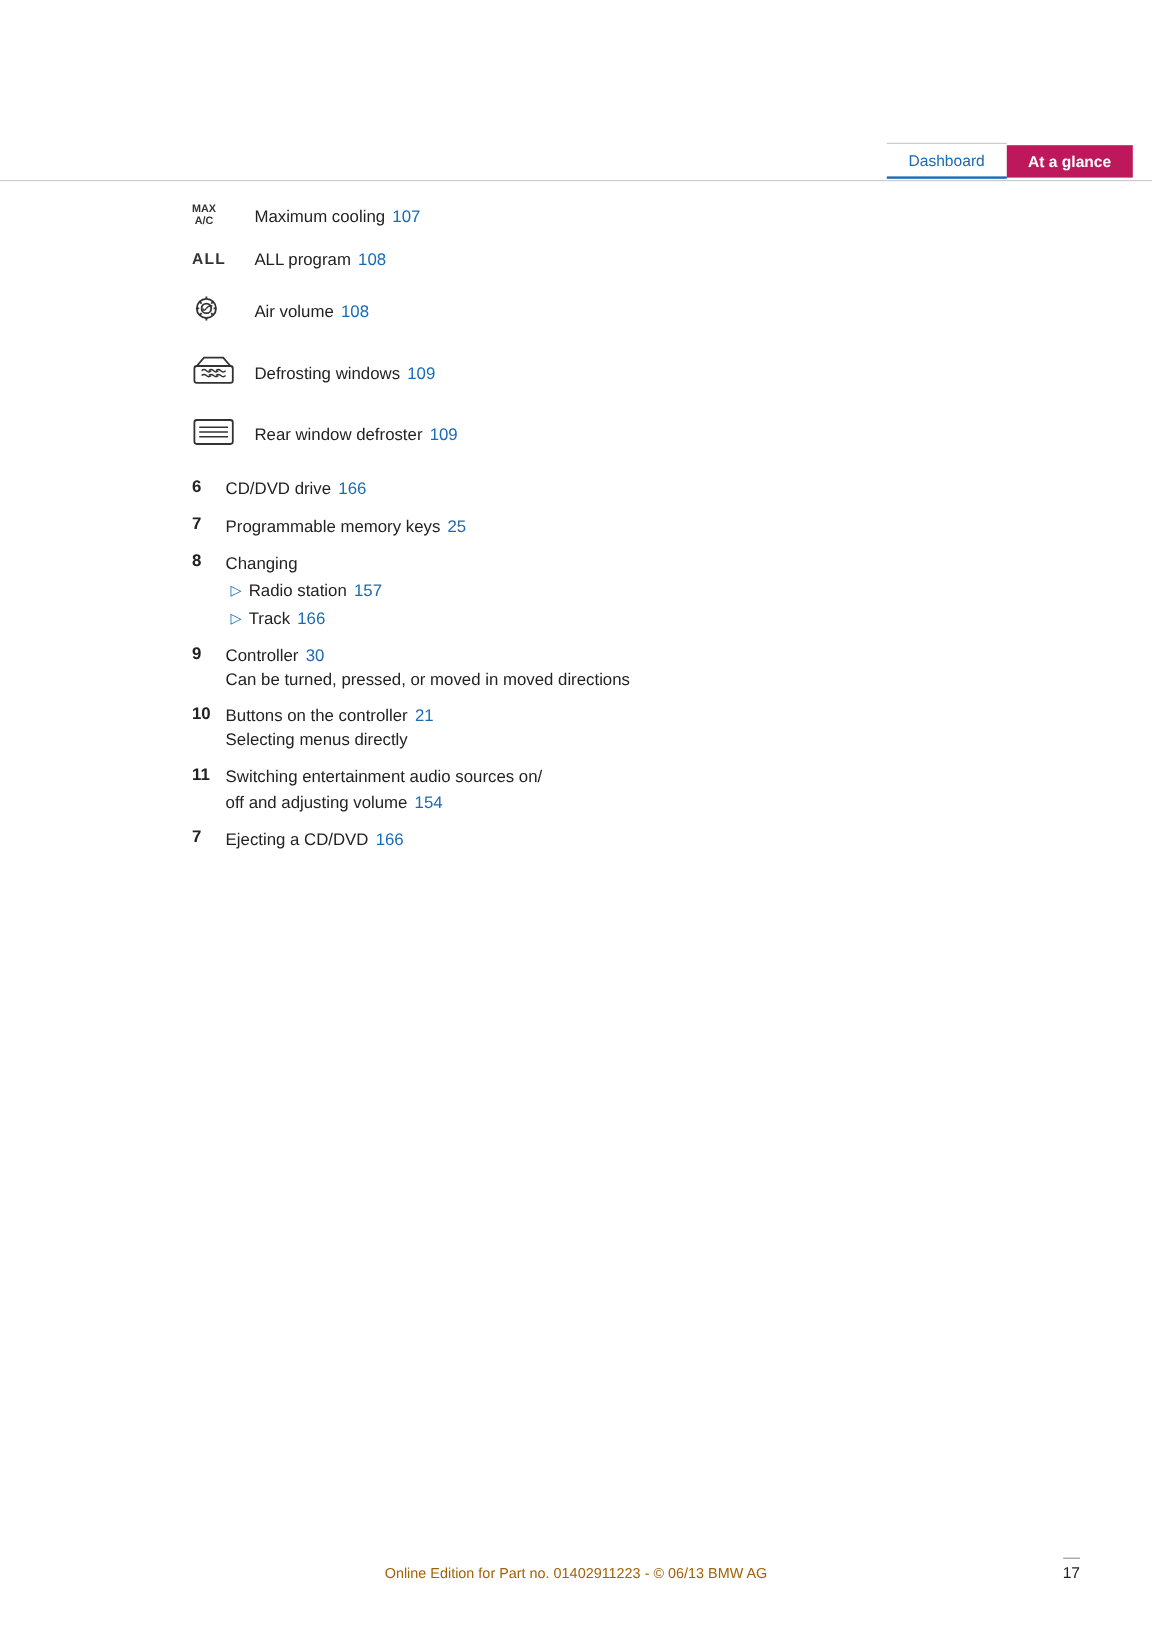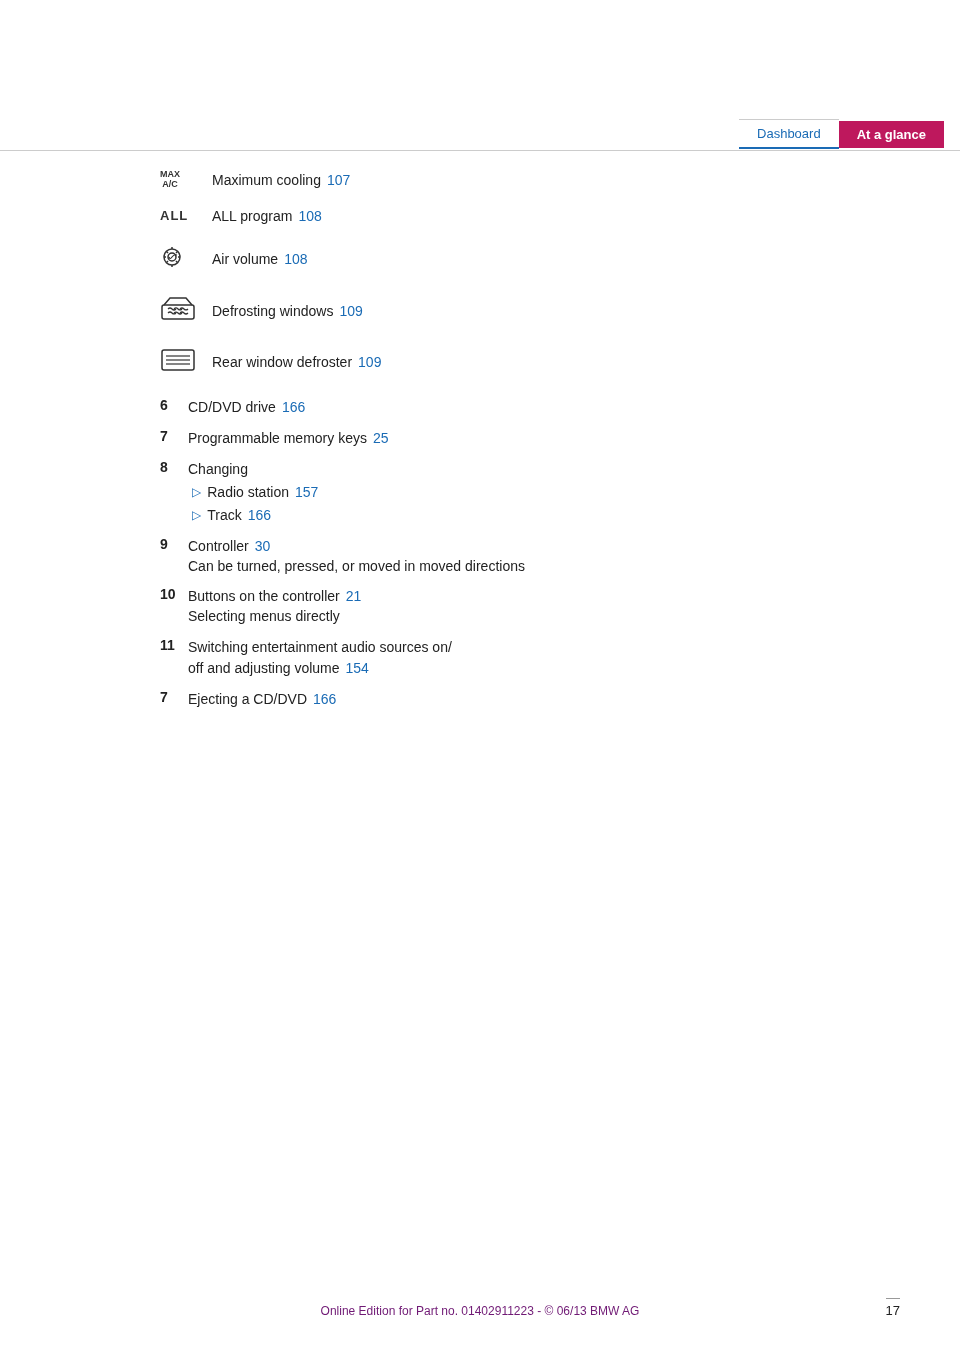--- a/index.html
+++ b/index.html
@@ -168,21 +168,21 @@
     }
 
     
     .footer {
       position: absolute;
       bottom: 40px;
       left: 0;
       right: 0;
       text-align: center;
       font-size: 12px;
-      color: #701a75;
+      color: #a16207;
     }
 
     .page-number {
       position: absolute;
       bottom: 40px;
       right: 60px;
       font-size: 13px;
       color: #222;
       border-top: 1px solid #999;
       padding-top: 4px;

